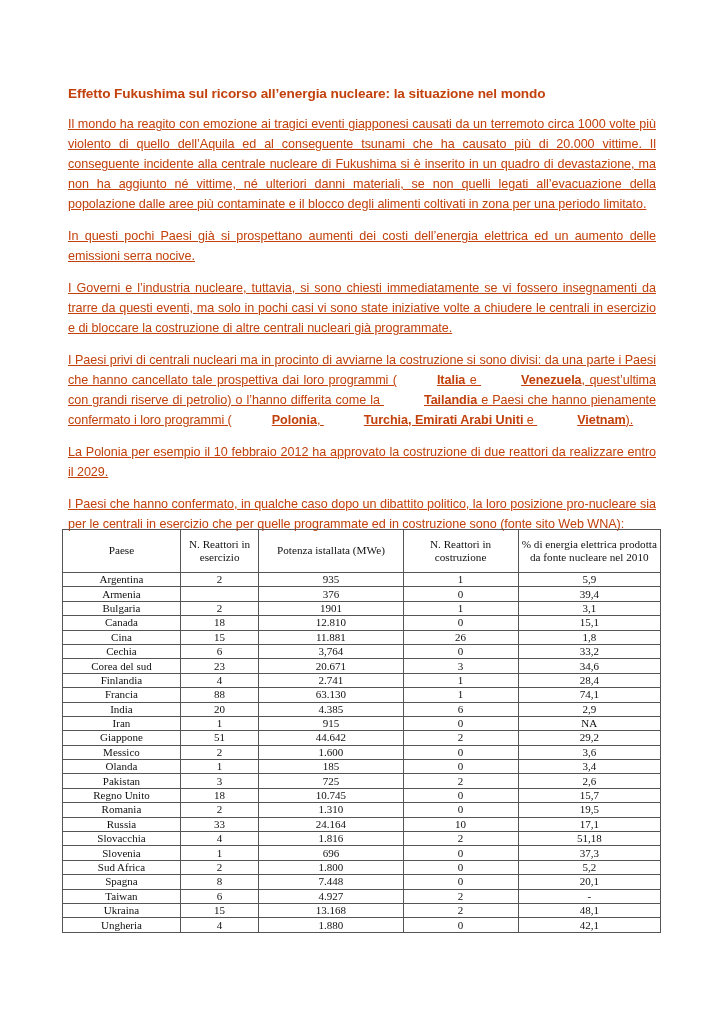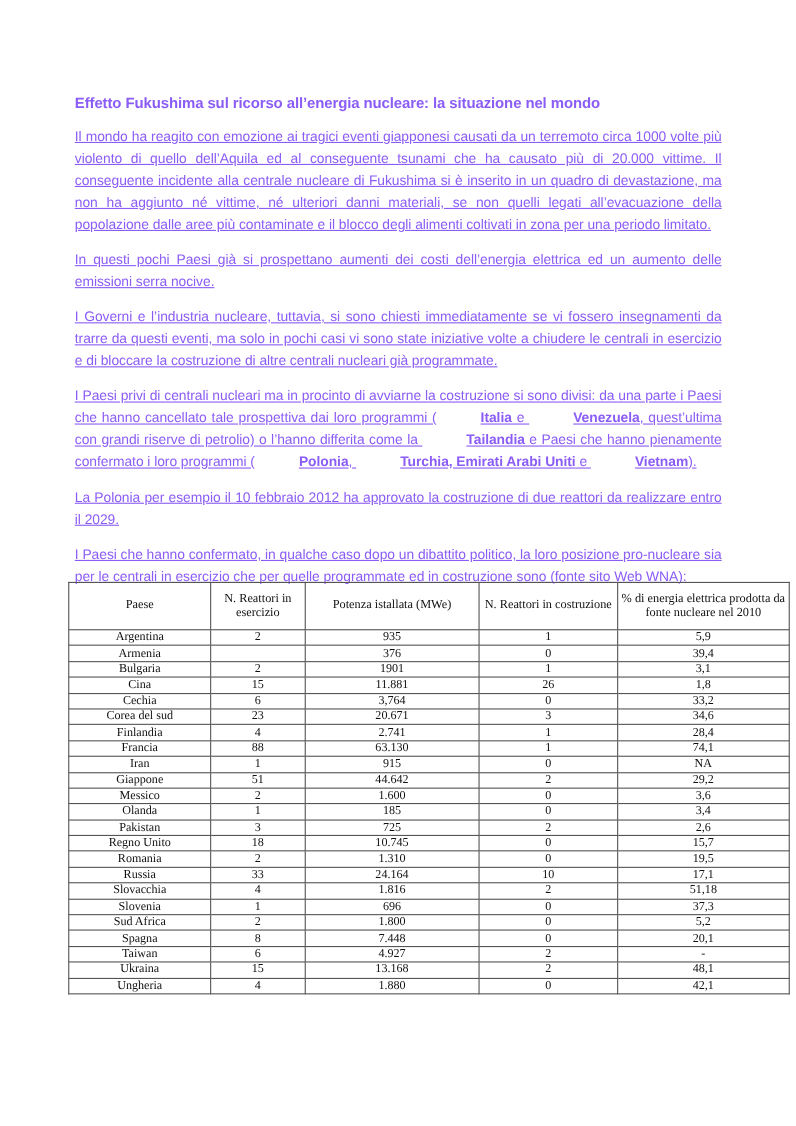--- a/index.html
+++ b/index.html
@@ -1,21 +1,21 @@
 <!DOCTYPE html>
 <html><head>
 <meta charset="utf-8">
 <style>
   html, body { margin:0; padding:0; background:#ffffff; }
   body { width:724px; height:1024px; position:relative; overflow:hidden; }
-  .page { position:absolute; left:68px; top:86px; width:588px; color:#8b5cf6; font-family:"Liberation Sans", sans-serif; }
+  .page { position:absolute; left:68px; top:86px; width:588px; color:#c2410c; font-family:"Liberation Sans", sans-serif; }
   h1 { font-size:13.6px; font-weight:bold; margin:0 0 13px 0; letter-spacing:-0.1px; }
   p { font-size:12.6px; line-height:20px; margin:0 0 12px 0; text-align:justify; letter-spacing:-0.05px;text-decoration:underline; }
   p b { font-weight:bold;padding-left:40px; }
-  table.data { position:absolute; left:62px; top:529px; width:656px; border-collapse:collapse; font-family:"DejaVu Serif", "Liberation Serif", serif; color:#111; }
+  table.data { position:absolute; left:62px; top:529px; width:599px; border-collapse:collapse; font-family:"DejaVu Serif", "Liberation Serif", serif; color:#111; }
   table.data th, table.data td { border:1px solid #555; text-align:center; padding:0; }
   table.data th { font-weight:normal; font-size:11.2px; line-height:13.5px; height:42px; font-family:"Liberation Serif", serif; }
   table.data td { font-size:11px; height:13.4px; line-height:13px; font-family:"Liberation Serif", serif; }
 </style>
 </head>
 <body>
 
 <div class="page">
   <h1>Effetto Fukushima sul ricorso all’energia nucleare: la situazione nel mondo</h1>
   <p>Il mondo ha reagito con emozione ai tragici eventi giapponesi causati da un terremoto circa 1000 volte più violento di quello dell’Aquila ed al conseguente tsunami che ha causato più di 20.000 vittime. Il conseguente incidente alla centrale nucleare di Fukushima si è inserito in un quadro di devastazione, ma non ha aggiunto né vittime, né ulteriori danni materiali, se non quelli legati all’evacuazione della popolazione dalle aree più contaminate e il blocco degli alimenti coltivati in zona per una periodo limitato.</p>
@@ -59,20 +59,27 @@
         <td>39,4</td>
       </tr>
       <tr>
         <td>Bulgaria</td>
         <td>2</td>
         <td>1901</td>
         <td>1</td>
         <td>3,1</td>
       </tr>
       <tr>
+        <td>Canada</td>
+        <td>18</td>
+        <td>12.810</td>
+        <td>0</td>
+        <td>15,1</td>
+      </tr>
+      <tr>
         <td>Cina</td>
         <td>15</td>
         <td>11.881</td>
         <td>26</td>
         <td>1,8</td>
       </tr>
       <tr>
         <td>Cechia</td>
         <td>6</td>
         <td>3,764</td>
@@ -94,20 +101,27 @@
         <td>28,4</td>
       </tr>
       <tr>
         <td>Francia</td>
         <td>88</td>
         <td>63.130</td>
         <td>1</td>
         <td>74,1</td>
       </tr>
       <tr>
+        <td>India</td>
+        <td>20</td>
+        <td>4.385</td>
+        <td>6</td>
+        <td>2,9</td>
+      </tr>
+      <tr>
         <td>Iran</td>
         <td>1</td>
         <td>915</td>
         <td>0</td>
         <td>NA</td>
       </tr>
       <tr>
         <td>Giappone</td>
         <td>51</td>
         <td>44.642</td>

